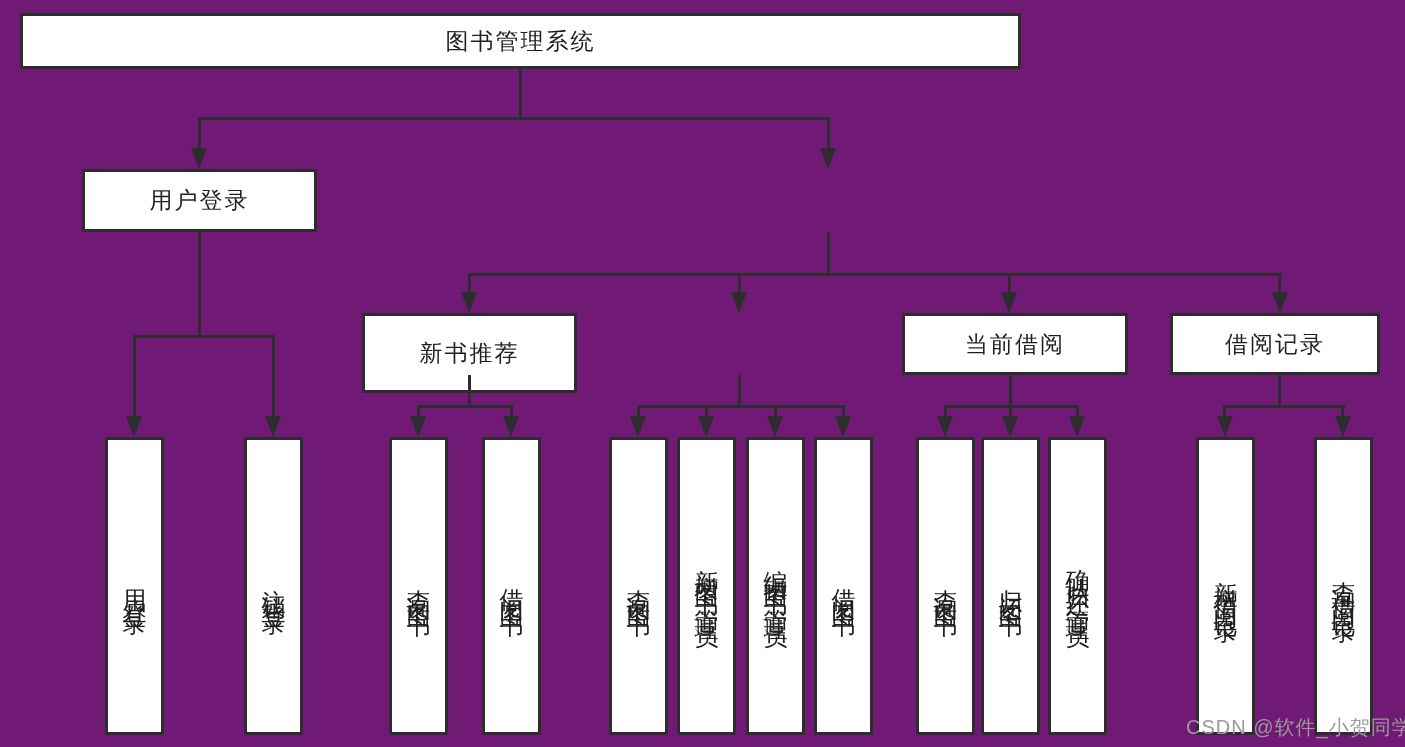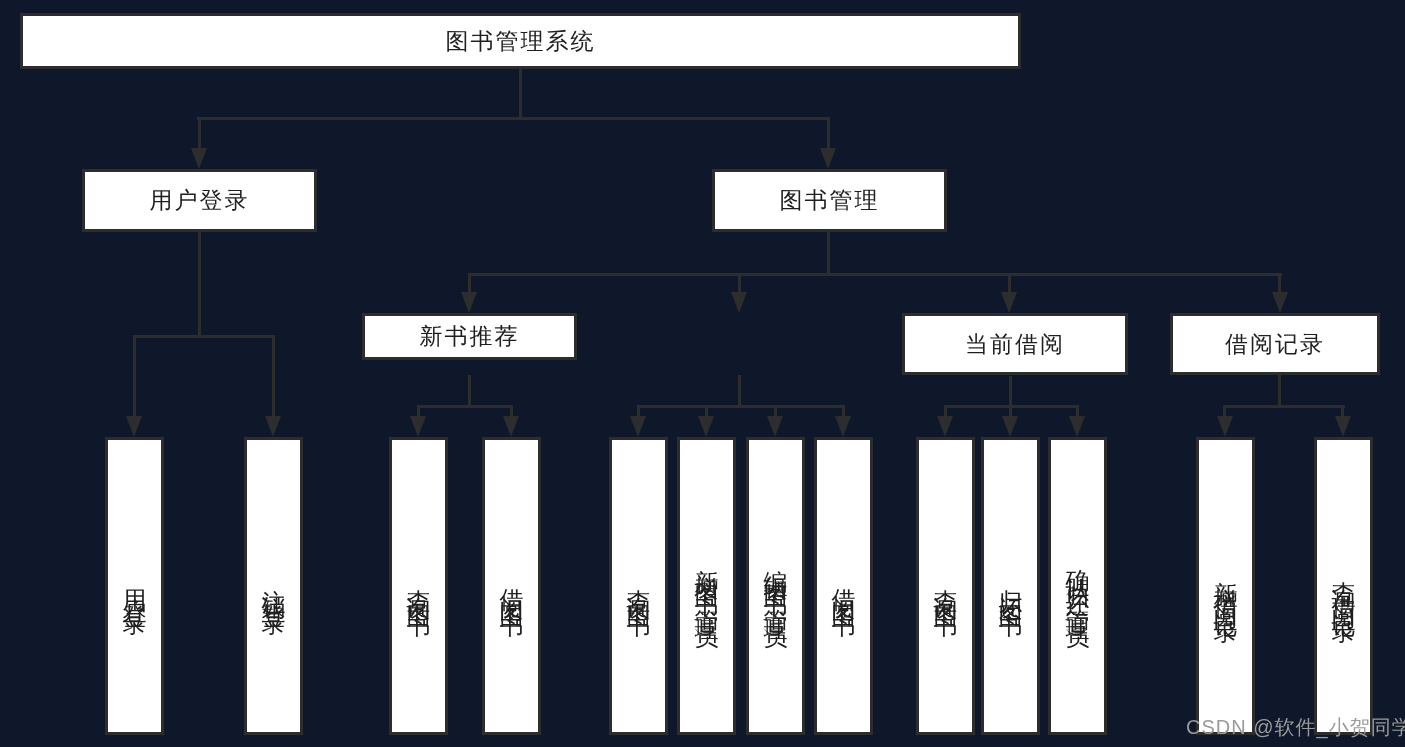--- a/index.html
+++ b/index.html
@@ -1,17 +1,17 @@
 <!DOCTYPE html>
 <html><head>
 <meta charset="utf-8">
 <style>
   html,body{margin:0;padding:0;background:#ffffff;}
   .stage{
-    position:relative;width:1405px;height:747px;background:#0f172a;
+    position:relative;width:1405px;height:747px;background:#701a75;
     font-family:"Liberation Sans",sans-serif;color:#1f1f1f;overflow:hidden;
   }
   .box{
     position:absolute;box-sizing:border-box;border:3px solid #2d2d2d;background:#ffffff;
     display:flex;align-items:center;justify-content:center;
   }
   .hlabel{font-size:23px;letter-spacing:2px;white-space:nowrap;}
   .vtext{
     writing-mode:vertical-rl;text-orientation:mixed;
     font-size:24px;letter-spacing:8px;line-height:1;white-space:nowrap;
@@ -41,43 +41,40 @@
   <div class="vline" style="left:519px;top:69px;height:49px"></div>
   <div class="hline" style="left:197px;top:117px;width:633px"></div>
   <div class="vline" style="left:198px;top:117px;height:32px"></div>
   <div class="arrow" style="left:191px;top:148px"></div>
   <div class="vline" style="left:827px;top:117px;height:32px"></div>
   <div class="arrow" style="left:820px;top:148px"></div>
 
   <div class="box" style="left:82px;top:169px;width:235px;height:63px">
     <span class="hlabel">用户登录</span>
   </div>
-  <div class="box" style="left:712px;top:169px;width:235px;height:63px">
-    <span class="hlabel">图书管理</span>
-  </div>
 
   <div class="vline" style="left:198px;top:231px;height:105px"></div>
   <div class="hline" style="left:133px;top:335px;width:142px"></div>
   <div class="vline" style="left:133px;top:335px;height:82px"></div>
   <div class="arrow" style="left:126px;top:416px"></div>
   <div class="vline" style="left:272px;top:335px;height:82px"></div>
   <div class="arrow" style="left:265px;top:416px"></div>
 
   <div class="vline" style="left:827px;top:232px;height:43px"></div>
   <div class="hline" style="left:468px;top:273px;width:814px"></div>
   <div class="vline" style="left:468px;top:273px;height:20px"></div>
   <div class="arrow" style="left:461px;top:292px"></div>
   <div class="vline" style="left:738px;top:273px;height:20px"></div>
   <div class="arrow" style="left:731px;top:292px"></div>
   <div class="vline" style="left:1008px;top:273px;height:20px"></div>
   <div class="arrow" style="left:1001px;top:292px"></div>
   <div class="vline" style="left:1278px;top:273px;height:20px"></div>
   <div class="arrow" style="left:1272px;top:292px"></div>
 
-  <div class="box" style="left:362px;top:313px;width:215px;height:47px">
+  <div class="box" style="left:362px;top:313px;width:215px;height:80px">
     <span class="hlabel">新书推荐</span>
   </div>
   <div class="box" style="left:902px;top:313px;width:226px;height:62px">
     <span class="hlabel">当前借阅</span>
   </div>
   <div class="box" style="left:1170px;top:313px;width:210px;height:62px">
     <span class="hlabel">借阅记录</span>
   </div>
 
   <div class="vline" style="left:468px;top:375px;height:32px"></div>

